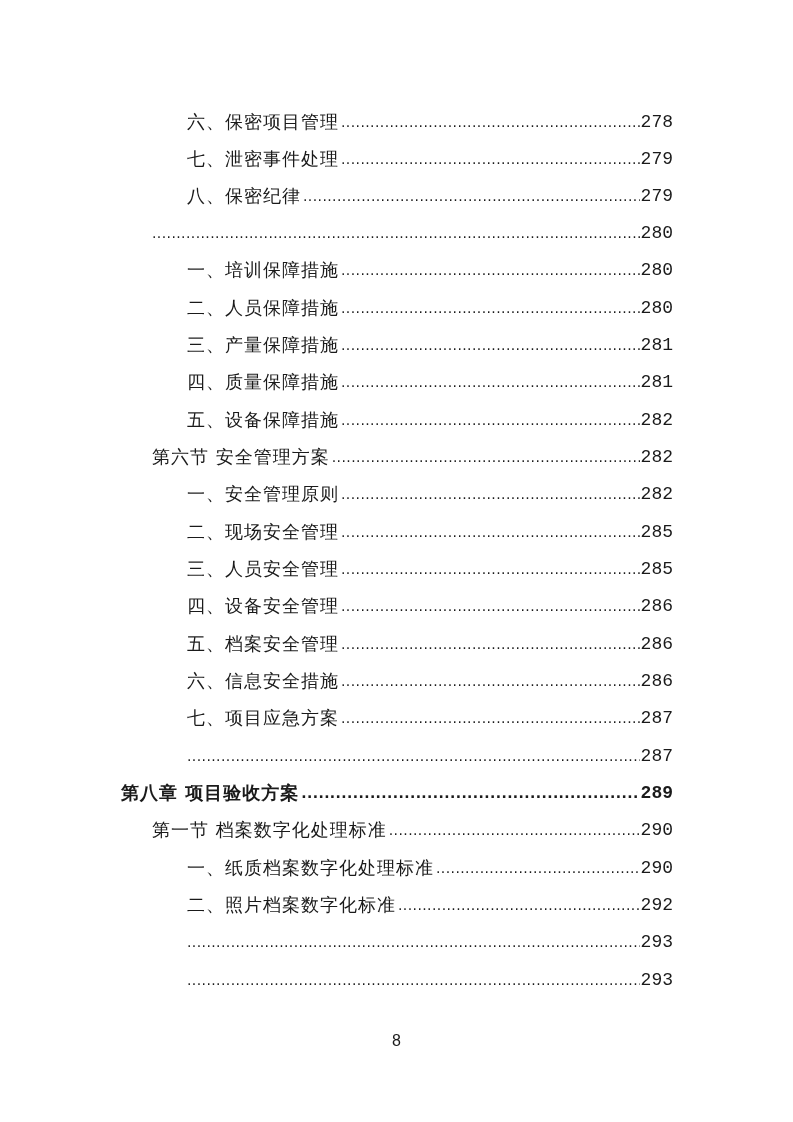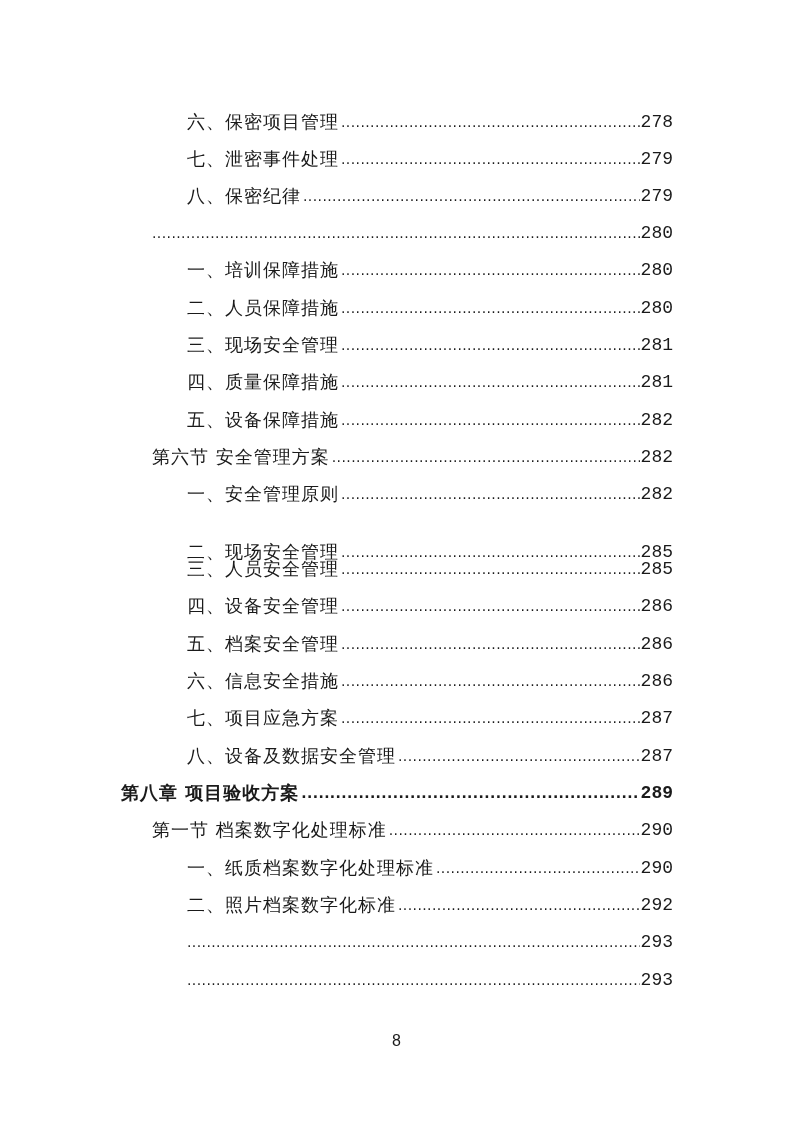--- a/index.html
+++ b/index.html
@@ -47,21 +47,21 @@
       <span class="label">一、培训保障措施</span>
       <span class="dots"></span>
       <span class="page">280</span>
     </div>
   <div class="row lvl-item" style="top:192px">
       <span class="label">二、人员保障措施</span>
       <span class="dots"></span>
       <span class="page">280</span>
     </div>
   <div class="row lvl-item" style="top:229px">
-      <span class="label">三、现场安全管理</span>
+      <span class="label">三、产量保障措施</span>
       <span class="dots"></span>
       <span class="page">281</span>
     </div>
   <div class="row lvl-item" style="top:266px">
       <span class="label">四、质量保障措施</span>
       <span class="dots"></span>
       <span class="page">281</span>
     </div>
   <div class="row lvl-item" style="top:304px">
       <span class="label">五、设备保障措施</span>
@@ -71,21 +71,21 @@
   <div class="row lvl-section" style="top:341px">
       <span class="label">第六节  安全管理方案</span>
       <span class="dots"></span>
       <span class="page">282</span>
     </div>
   <div class="row lvl-item" style="top:378px">
       <span class="label">一、安全管理原则</span>
       <span class="dots"></span>
       <span class="page">282</span>
     </div>
-  <div class="row lvl-item" style="top:436px">
+  <div class="row lvl-item" style="top:416px">
       <span class="label">二、现场安全管理</span>
       <span class="dots"></span>
       <span class="page">285</span>
     </div>
   <div class="row lvl-item" style="top:453px">
       <span class="label">三、人员安全管理</span>
       <span class="dots"></span>
       <span class="page">285</span>
     </div>
   <div class="row lvl-item" style="top:490px">
@@ -102,21 +102,20 @@
       <span class="label">六、信息安全措施</span>
       <span class="dots"></span>
       <span class="page">286</span>
     </div>
   <div class="row lvl-item" style="top:602px">
       <span class="label">七、项目应急方案</span>
       <span class="dots"></span>
       <span class="page">287</span>
     </div>
   <div class="row lvl-item" style="top:640px">
-      <span class="label">八、设备及数据安全管理</span>
       <span class="dots"></span>
       <span class="page">287</span>
     </div>
   <div class="row lvl-chapter" style="top:677px">
       <span class="label">第八章  项目验收方案</span>
       <span class="dots"></span>
       <span class="page">289</span>
     </div>
   <div class="row lvl-section" style="top:714px">
       <span class="label">第一节  档案数字化处理标准</span>

